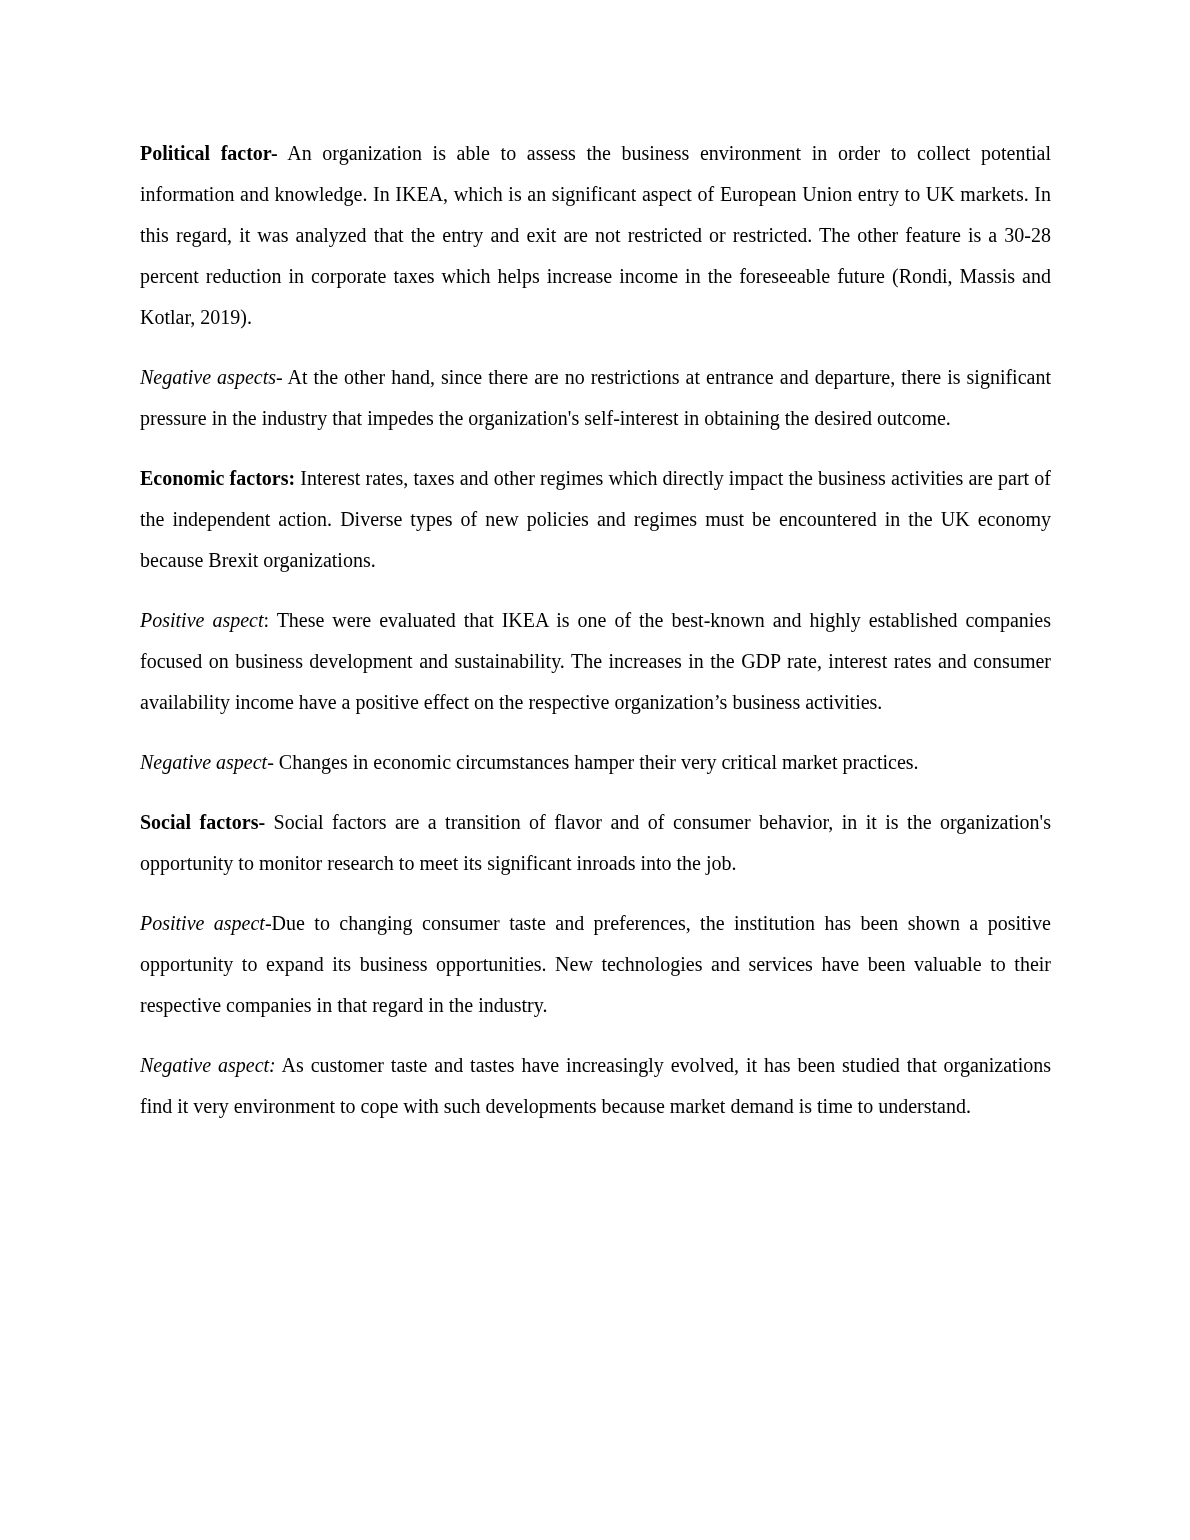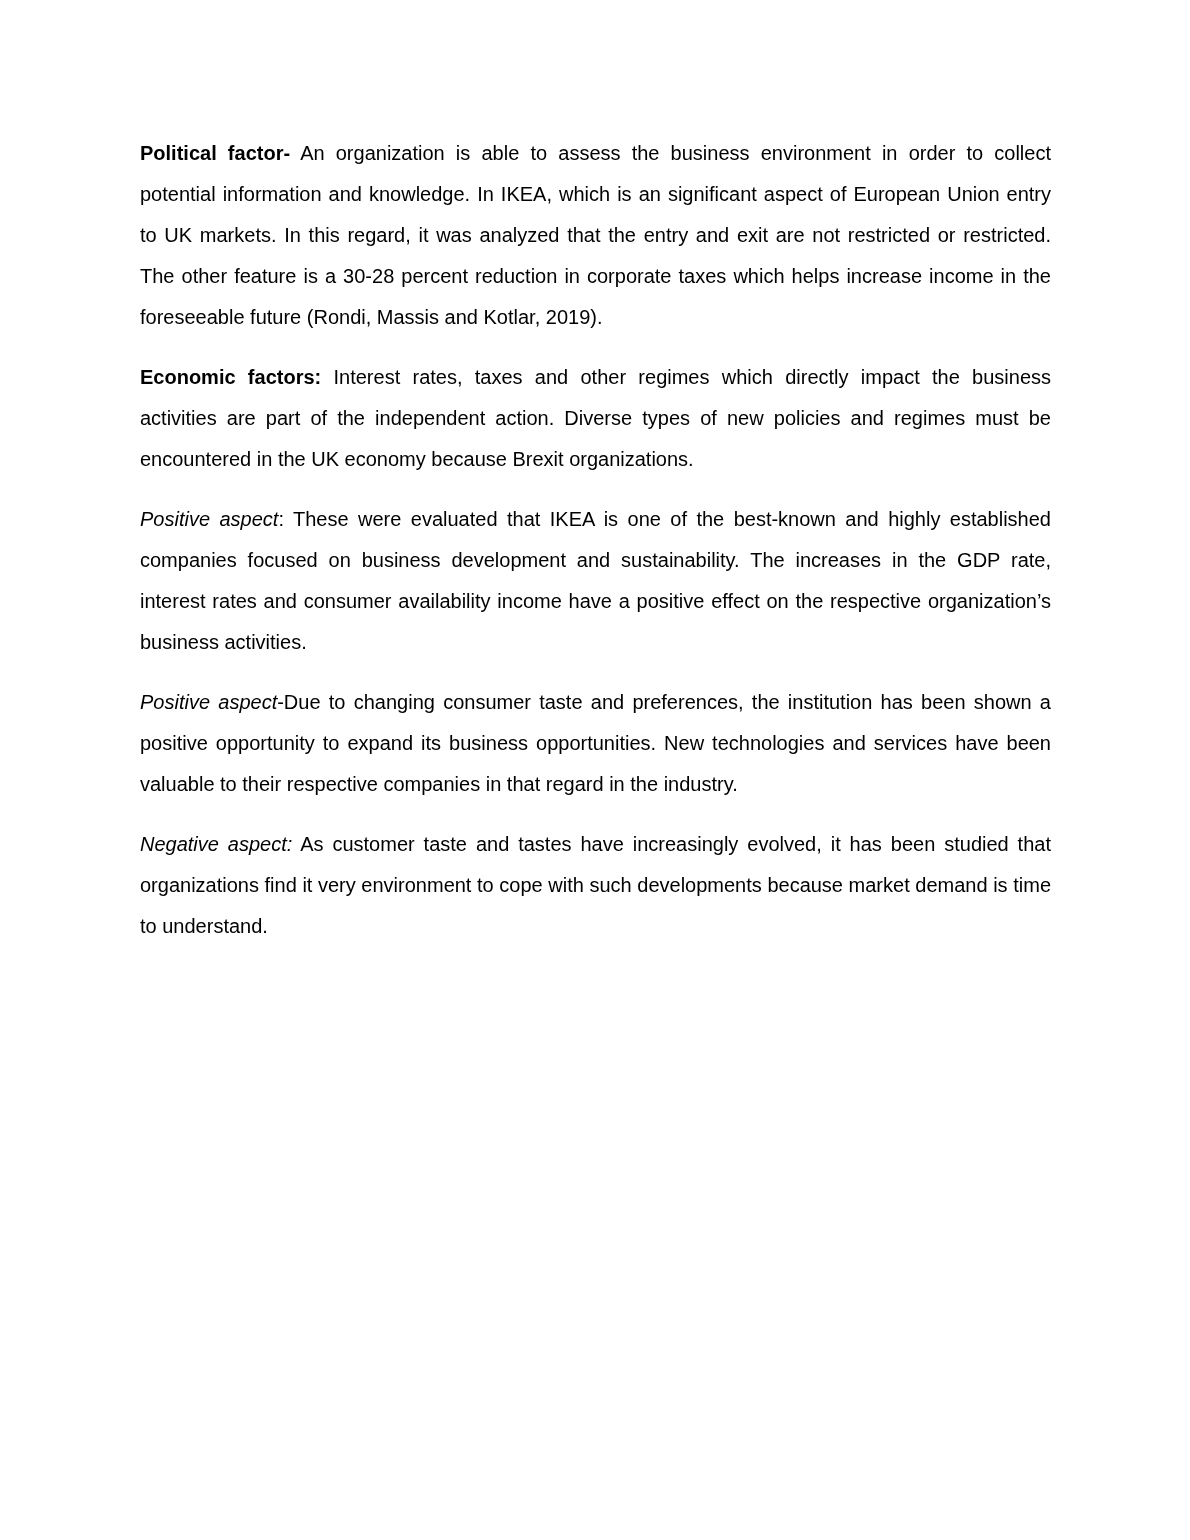--- a/index.html
+++ b/index.html
@@ -6,21 +6,21 @@
     margin: 0;
     padding: 0;
     background: #ffffff;
   }
   .page {
     position: relative;
     width: 1070px;
     height: 1540px;
     background: #ffffff;
     overflow: hidden;
-    font-family: Liberation Sans, sans-serif;
+    font-family: Liberation Serif, serif;
     color: #000000;
   }
   .content {
     position: absolute;
     left: 140px;
     top: 133px;
     width: 911px;
   }
   .para {
     margin: 0 0 19px 0;
@@ -38,25 +38,28 @@
 </style>
 </head>
 <body>
 
 <div class="page">
   <div class="content">
 
     <p class="para"><span class="lead-bold">Political factor-</span><span> An organization is able to assess the business environment in order to collect potential information and knowledge. In IKEA, which is an significant aspect of European Union entry to UK markets. In this regard, it was analyzed that the entry and exit are not restricted or restricted. The other feature is a 30-28 percent reduction in corporate taxes which helps increase income in the foreseeable future (Rondi, Massis and Kotlar, 2019).</span></p>
 
 
+    <p class="para"><span class="lead-italic">Negative aspects-</span><span> At the other hand, since there are no restrictions at entrance and departure, there is significant pressure in the industry that impedes the organization's self-interest in obtaining the desired outcome.</span></p>
 
     <p class="para"><span class="lead-bold">Economic factors:</span><span> Interest rates, taxes and other regimes which directly impact the business activities are part of the independent action. Diverse types of new policies and regimes must be encountered in the UK economy because Brexit organizations.</span></p>
 
     <p class="para"><span class="lead-italic">Positive aspect</span><span>: These were evaluated that IKEA is one of the best-known and highly established companies focused on business development and sustainability. The increases in the GDP rate, interest rates and consumer availability income have a positive effect on the respective organization’s business activities.</span></p>
 
+    <p class="para"><span class="lead-italic">Negative aspect-</span><span> Changes in economic circumstances hamper their very critical market practices.</span></p>
 
+    <p class="para"><span class="lead-bold">Social factors-</span><span> Social factors are a transition of flavor and of consumer behavior, in it is the organization's opportunity to monitor research to meet its significant inroads into the job.</span></p>
 
     <p class="para"><span class="lead-italic">Positive aspect</span><span>-Due to changing consumer taste and preferences, the institution has been shown a positive opportunity to expand its business opportunities. New technologies and services have been valuable to their respective companies in that regard in the industry.</span></p>
 
     <p class="para"><span class="lead-italic">Negative aspect:</span><span> As customer taste and tastes have increasingly evolved, it has been studied that organizations find it very environment to cope with such developments because market demand is time to understand.</span></p>
 
   </div>
 </div>
 
 </body></html>

